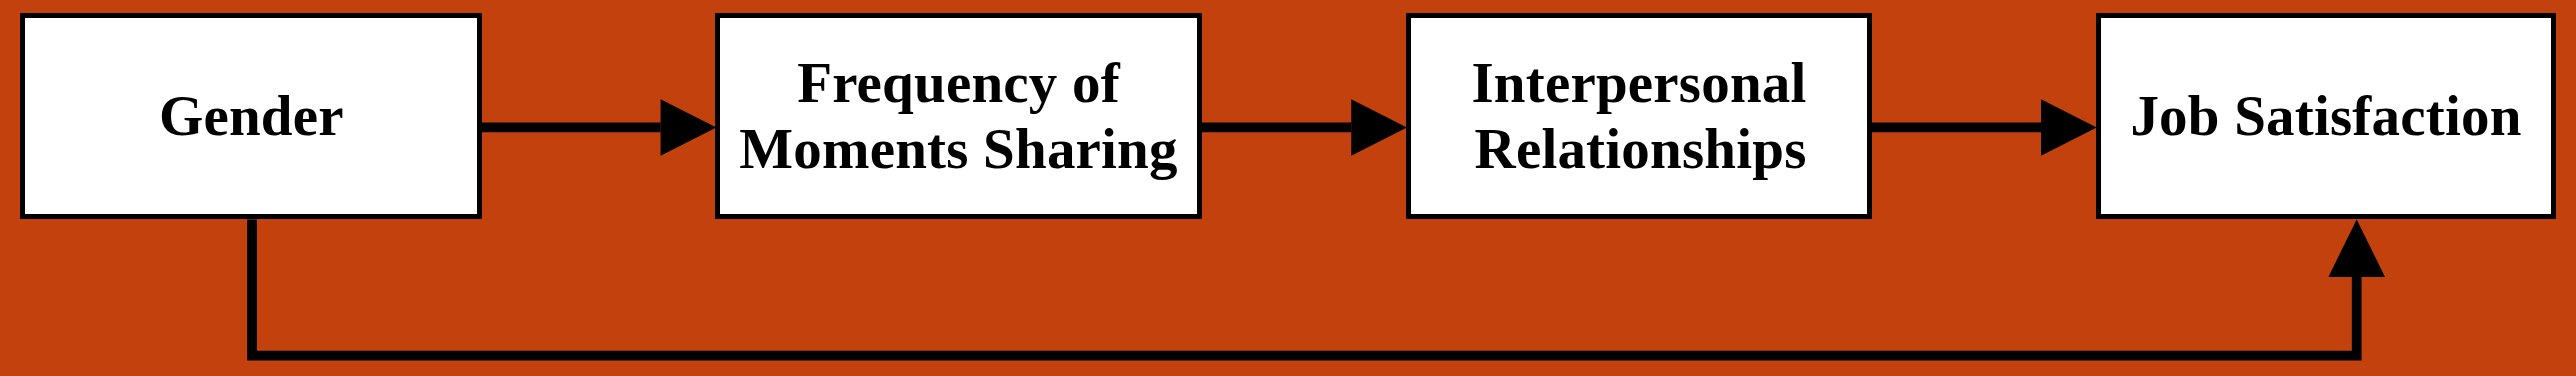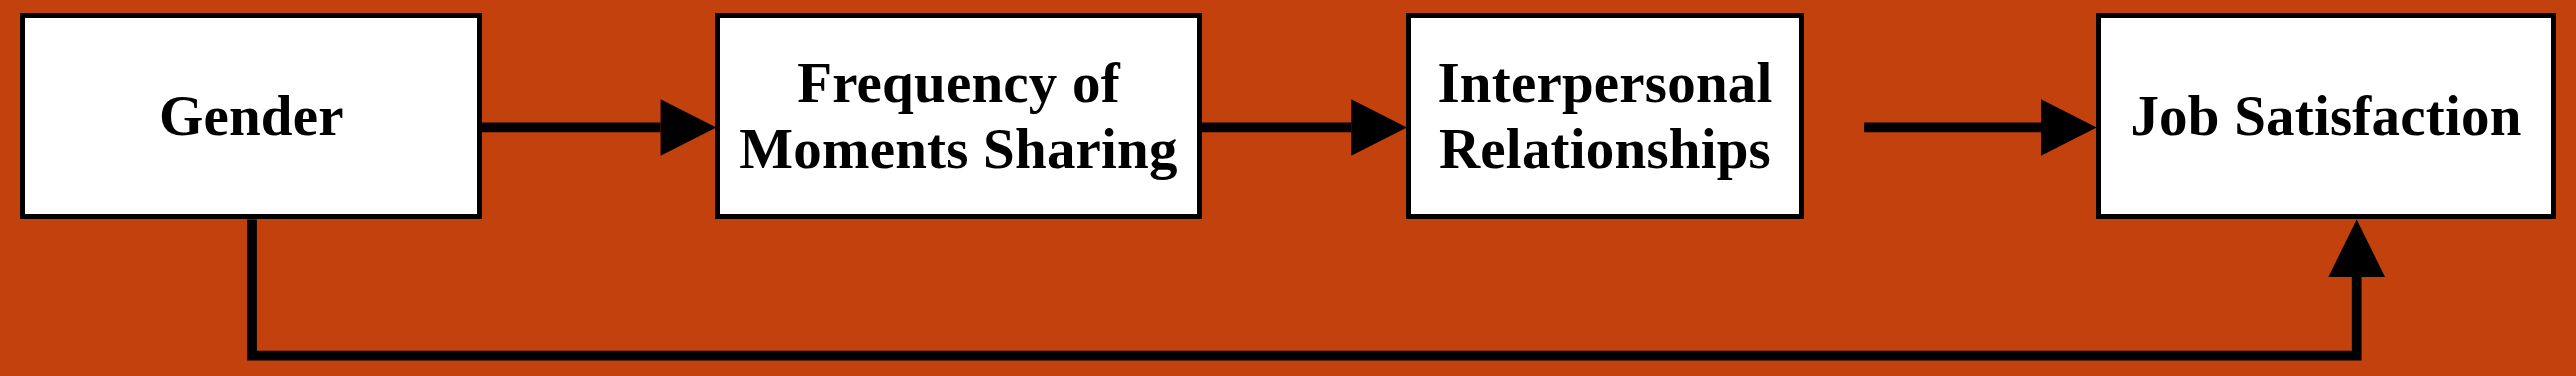--- a/index.html
+++ b/index.html
@@ -40,21 +40,21 @@
     font-family: "Liberation Serif", serif;
     font-size: 57px;
     line-height: 1.16;
     color: #000000;
     white-space: pre-line;
     letter-spacing: 0.2px;
     padding: 0 8.8px;
   }
   #node-gender { left: 20.3px; top: 13.3px; width: 462px; height: 206px; }
   #node-frequency { left: 715px; top: 13.3px; width: 487px; height: 206px; }
-  #node-interpersonal { left: 1406px; top: 13.3px; width: 398px; height: 206px; }
+  #node-interpersonal { left: 1406px; top: 13.3px; width: 466px; height: 206px; text-align: right; }
   #node-jobsat { left: 2096px; top: 13.3px; width: 460px; height: 206px; text-align: center; }
 </style>
 </head>
 <body>
 
 <div id="diagram-root">
 
   <svg id="diagram-svg" viewBox="0 0 2913 426" xmlns="http://www.w3.org/2000/svg">
 
     <g>

